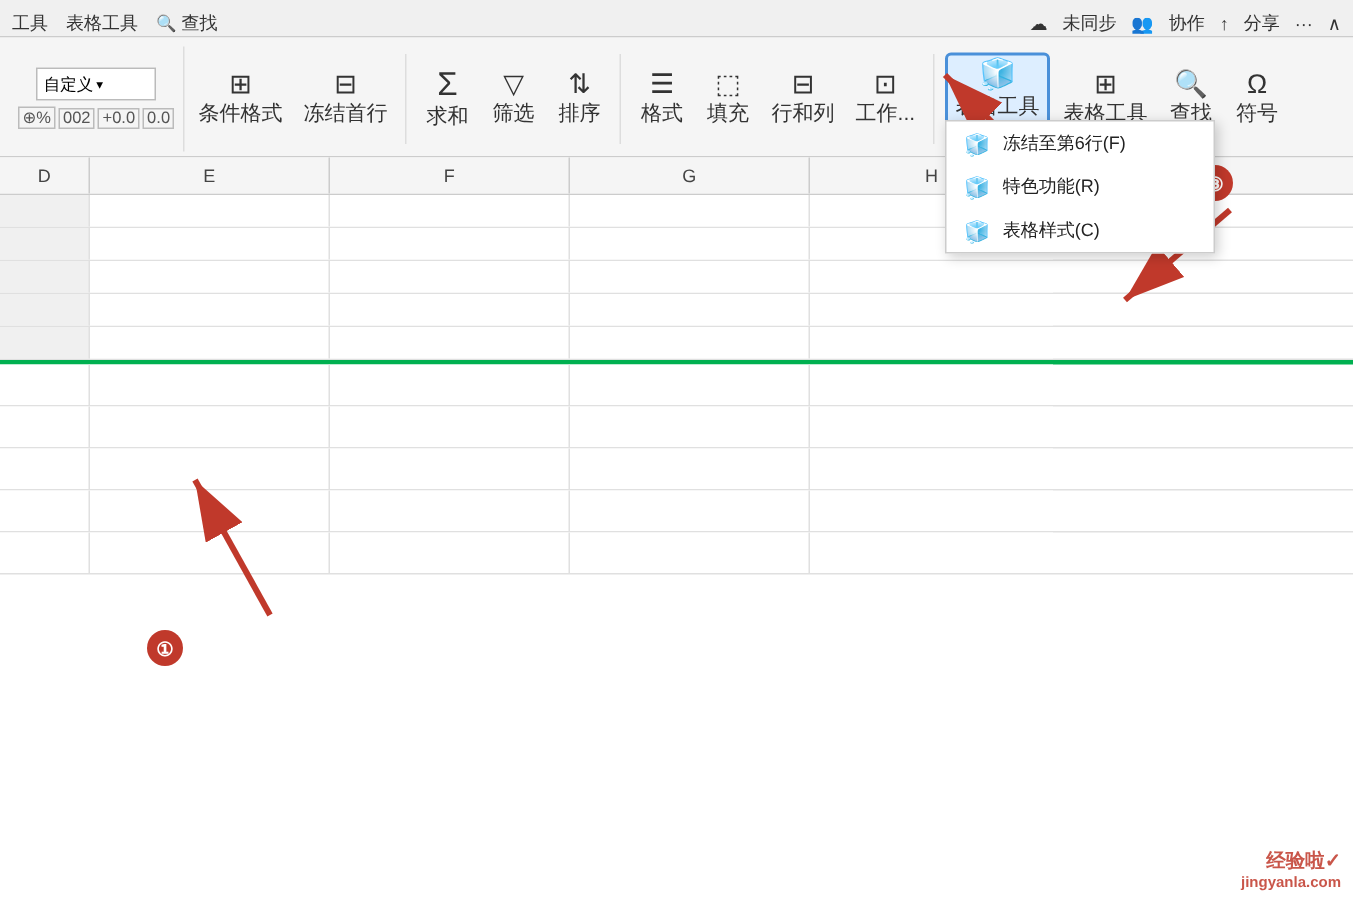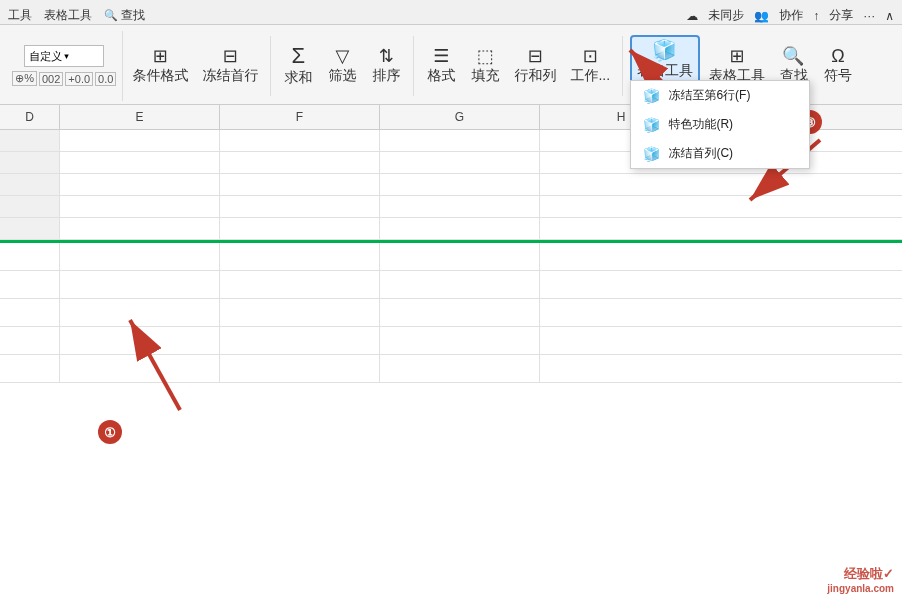--- a/index.html
+++ b/index.html
@@ -344,21 +344,21 @@
   <div class="dropdown-item">
     <span class="dropdown-item-icon">🧊</span>
     <span>冻结至第6行(F)</span>
   </div>
   <div class="dropdown-item">
     <span class="dropdown-item-icon">🧊</span>
     <span>特色功能(R)</span>
   </div>
   <div class="dropdown-item">
     <span class="dropdown-item-icon">🧊</span>
-    <span>冻结首列(C)</span>
+    <span>表格样式(C)</span>
   </div>
 </div>
 
 <div class="spreadsheet">
 
   <div class="col-headers">
     <div class="col-header-cell" style="width:60px;">D</div>
     <div class="col-header-cell" style="width:160px;">E</div>
     <div class="col-header-cell" style="width:160px;">F</div>
     <div class="col-header-cell" style="width:160px;">G</div>

